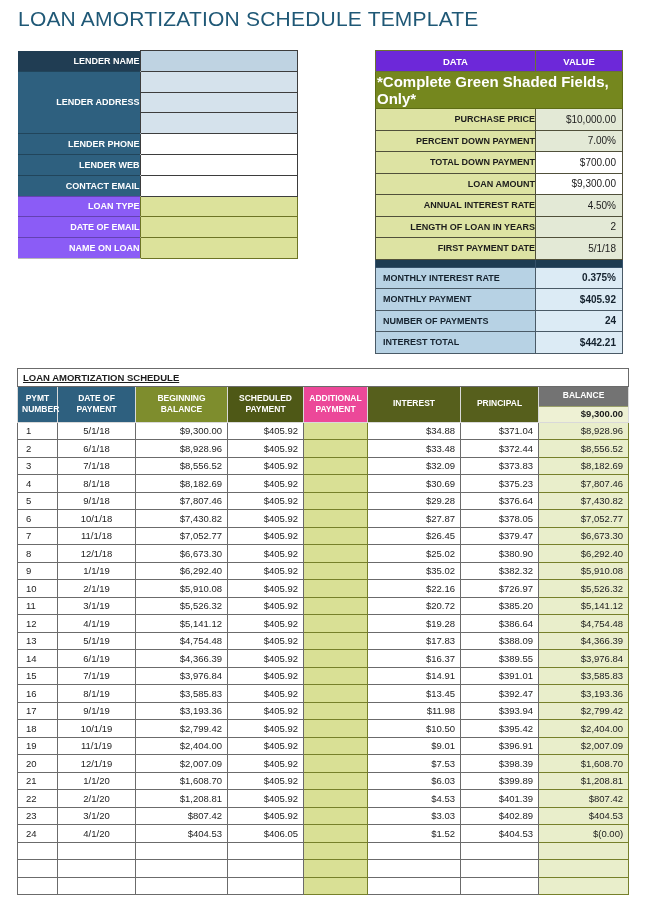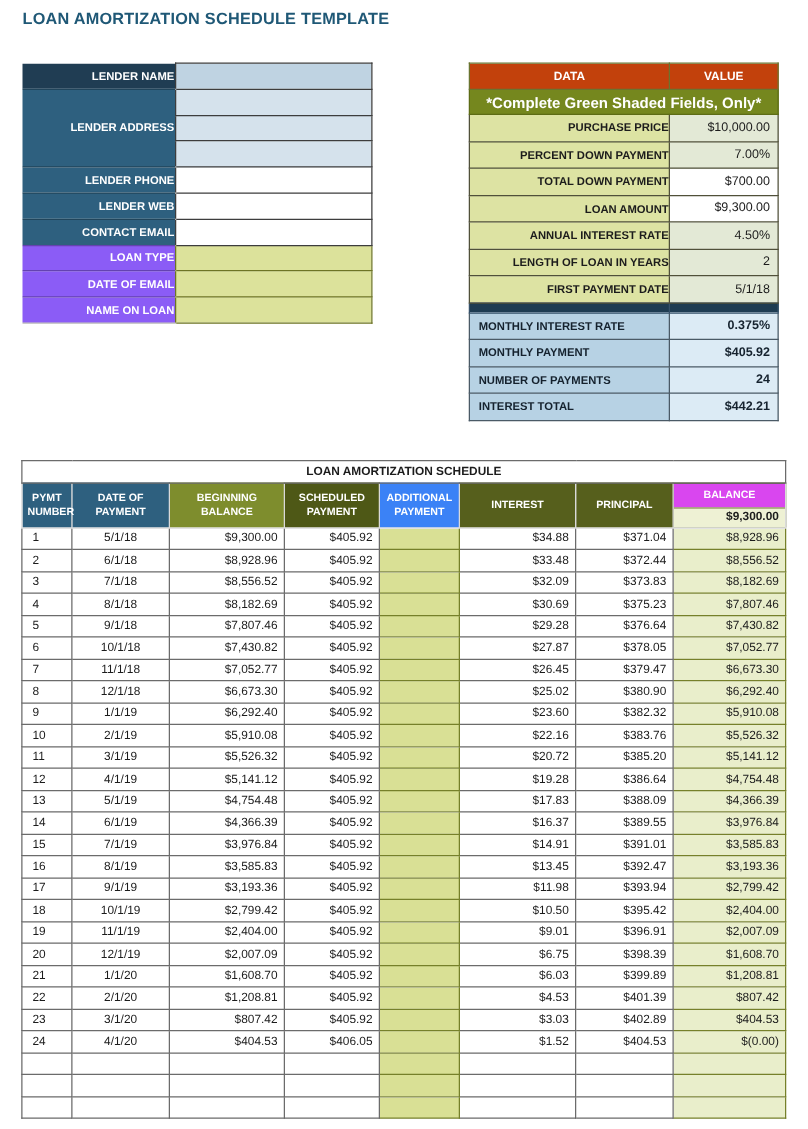--- a/index.html
+++ b/index.html
@@ -6,21 +6,21 @@
   html,body { margin:0; padding:0; }
   body {
     width:646px; height:903px; overflow:hidden; position:relative;
     background:#ffffff; font-family:"Liberation Sans", sans-serif;
     -webkit-font-smoothing:antialiased;
   }
   table { border-collapse:collapse; table-layout:fixed; }
 
   .page-title {
     position:absolute; left:18px; top:7px;
-    font-size:13px; font-weight:bold; color:#1f5876; letter-spacing:0.2px;
+    font-size:21px; font-weight:normal; color:#1f5876; letter-spacing:0.2px;
     white-space:nowrap;
   }
 
   
   .lender-table { position:absolute; left:18px; top:50px; width:279px; }
   .lender-table col.c-lbl { width:122px; }
   .lender-table col.c-val { width:157px; }
   .lender-table td { height:20.8px; padding:0; }
   .lf-label {
     font-size:9px; font-weight:bold; color:#ffffff; text-align:right;
@@ -33,26 +33,26 @@
   .v-blue1 { background:#bfd3e2; }
   .v-blue2 { background:#d5e2ec; }
   .v-white { background:#ffffff; }
   .v-green { background:#dce29b; border-color:#6d7425; }
 
   
   .data-table { position:absolute; left:375px; top:50px; width:247px; border:1px solid #2e2e2e; }
   .data-table col.c-lbl { width:160px; }
   .data-table col.c-val { width:87px; }
   .dt-head th {
-    background:#c2410c; color:#fff; font-size:9.5px; font-weight:bold;
+    background:#6d28d9; color:#fff; font-size:9.5px; font-weight:bold;
     height:21px; border:1px solid #6a7430; text-align:center;
   }
   .dt-note {
-    background:#75871e; color:#fff; font-size:12px; font-weight:bold;
-    text-align:center; height:20px; border:1px solid #5d6c15;
+    background:#75871e; color:#fff; font-size:15px; font-weight:bold;
+    height:34px; border:1px solid #5d6c15;
   }
   .data-table td.dt-label {
     background:#dde3a3; font-size:9px; font-weight:bold; color:#1c1c1c;
     padding:0 0 0 7px; height:21.5px; border:1px solid #50503a; text-align:right;
   }
   .data-table td.dt-value {
     font-size:10px; color:#1c1c1c; text-align:right; padding:0 6px 0 0;
     height:21.5px; border:1px solid #50503a;
   }
   .dt-value.shaded { background:#e3e9d6; }
@@ -72,34 +72,34 @@
   .schedule-table col.sc0 { width:40px; }
   .schedule-table col.sc1 { width:78px; }
   .schedule-table col.sc2 { width:92px; }
   .schedule-table col.sc3 { width:76px; }
   .schedule-table col.sc4 { width:64px; }
   .schedule-table col.sc5 { width:93px; }
   .schedule-table col.sc6 { width:78px; }
   .schedule-table col.sc7 { width:90px; }
   .sched-title {
     background:#1e3c52; color:#fff; font-size:9.5px; font-weight:bold;
-    text-align:center; height:18px; border:1px solid #1e3c52;
+    text-align:left; height:18px; border:1px solid #1e3c52;text-decoration:underline;
   }
   .schedule-table th {
     color:#fff; font-size:8.5px; font-weight:bold; text-align:center;
     vertical-align:middle; height:35px; line-height:1.3; padding:0 4px;
     border:1px solid #d9d9d9;
   }
   th.h-blue   { background:#2e607f; }
   th.h-beg    { background:#7e8d2d;margin-top:44px; }
   th.h-sched  { background:#4e5816; }
-  th.h-add    { background:#3b82f6; }
+  th.h-add    { background:#ec4899; }
   th.h-int    { background:#565f1c;margin-top:16px; }
   th.h-bal    { background:#4a5315; padding:0; }
-  .bal-lab { height:19px; display:flex; align-items:center; justify-content:center; background:#d946ef; }
+  .bal-lab { height:19px; display:flex; align-items:center; justify-content:center; background:#737373; }
   .bal-val {
     height:16px; background:#eef1d4; color:#1c1c1c; font-size:9.5px; font-weight:bold;
     display:flex; align-items:center; justify-content:flex-end; padding-right:5px;
     border-top:1px solid #9aa06a;
   }
   .schedule-table td {
     height:17.5px; font-size:9.5px; color:#1c1c1c; background:#fff;
     border:1px solid #6b6b6b; padding:0 5px; white-space:nowrap; overflow:hidden;
   }
   td.c-num  { text-align:left; padding-left:8px; }
@@ -339,32 +339,32 @@
         <td class="money">$25.02</td>
         <td class="money">$380.90</td>
         <td class="c-bal">$6,292.40</td>
       </tr>
       <tr>
         <td class="c-num">9</td>
         <td class="c-date">1/1/19</td>
         <td class="money">$6,292.40</td>
         <td class="money">$405.92</td>
         <td class="c-add"></td>
-        <td class="money">$23.60</td>
+        <td class="money">$35.02</td>
         <td class="money">$382.32</td>
         <td class="c-bal">$5,910.08</td>
       </tr>
       <tr>
         <td class="c-num">10</td>
         <td class="c-date">2/1/19</td>
         <td class="money">$5,910.08</td>
         <td class="money">$405.92</td>
         <td class="c-add"></td>
         <td class="money">$22.16</td>
-        <td class="money">$383.76</td>
+        <td class="money">$726.97</td>
         <td class="c-bal">$5,526.32</td>
       </tr>
       <tr>
         <td class="c-num">11</td>
         <td class="c-date">3/1/19</td>
         <td class="money">$5,526.32</td>
         <td class="money">$405.92</td>
         <td class="c-add"></td>
         <td class="money">$20.72</td>
         <td class="money">$385.20</td>
@@ -449,21 +449,21 @@
         <td class="money">$9.01</td>
         <td class="money">$396.91</td>
         <td class="c-bal">$2,007.09</td>
       </tr>
       <tr>
         <td class="c-num">20</td>
         <td class="c-date">12/1/19</td>
         <td class="money">$2,007.09</td>
         <td class="money">$405.92</td>
         <td class="c-add"></td>
-        <td class="money">$6.75</td>
+        <td class="money">$7.53</td>
         <td class="money">$398.39</td>
         <td class="c-bal">$1,608.70</td>
       </tr>
       <tr>
         <td class="c-num">21</td>
         <td class="c-date">1/1/20</td>
         <td class="money">$1,608.70</td>
         <td class="money">$405.92</td>
         <td class="c-add"></td>
         <td class="money">$6.03</td>

